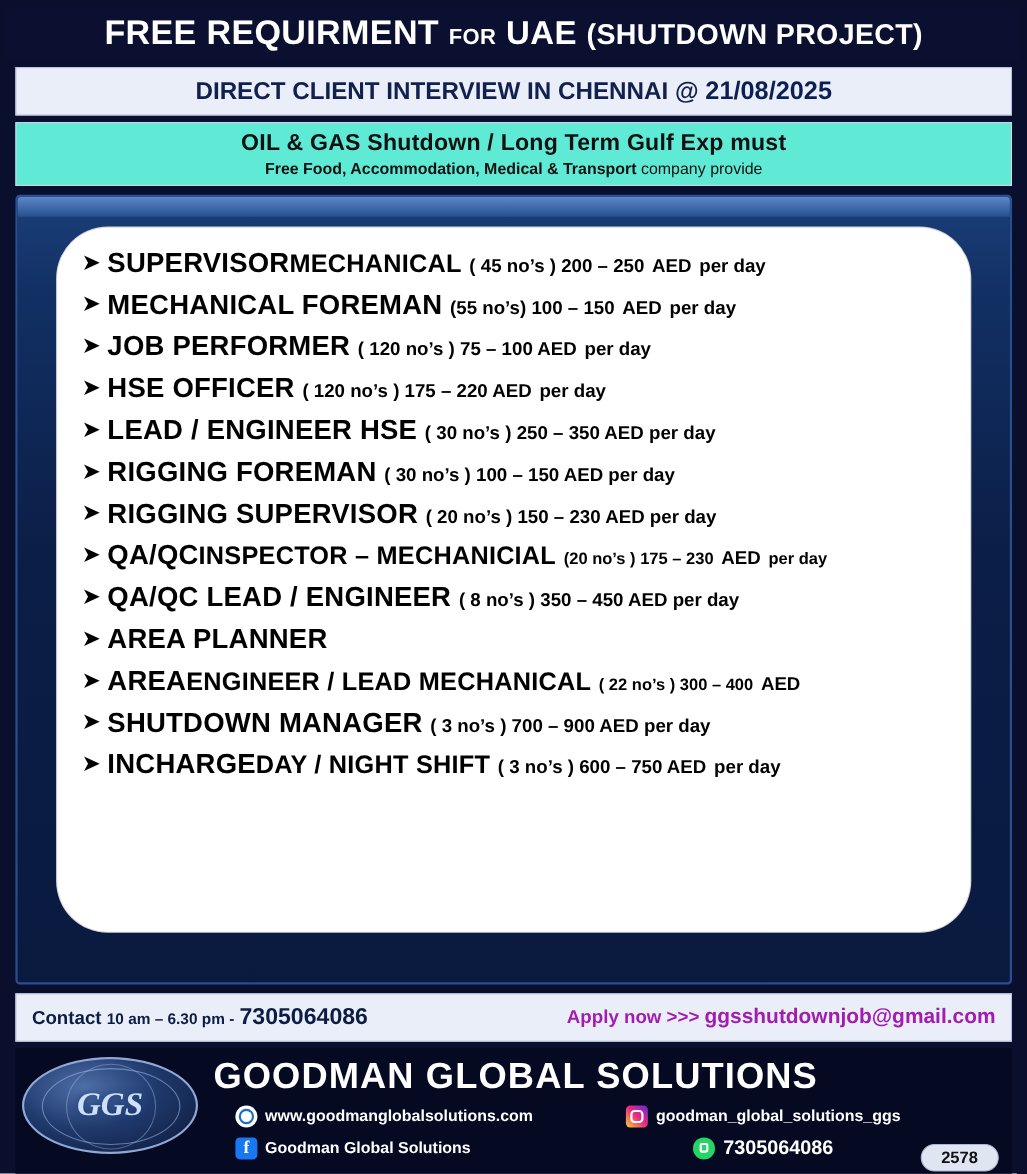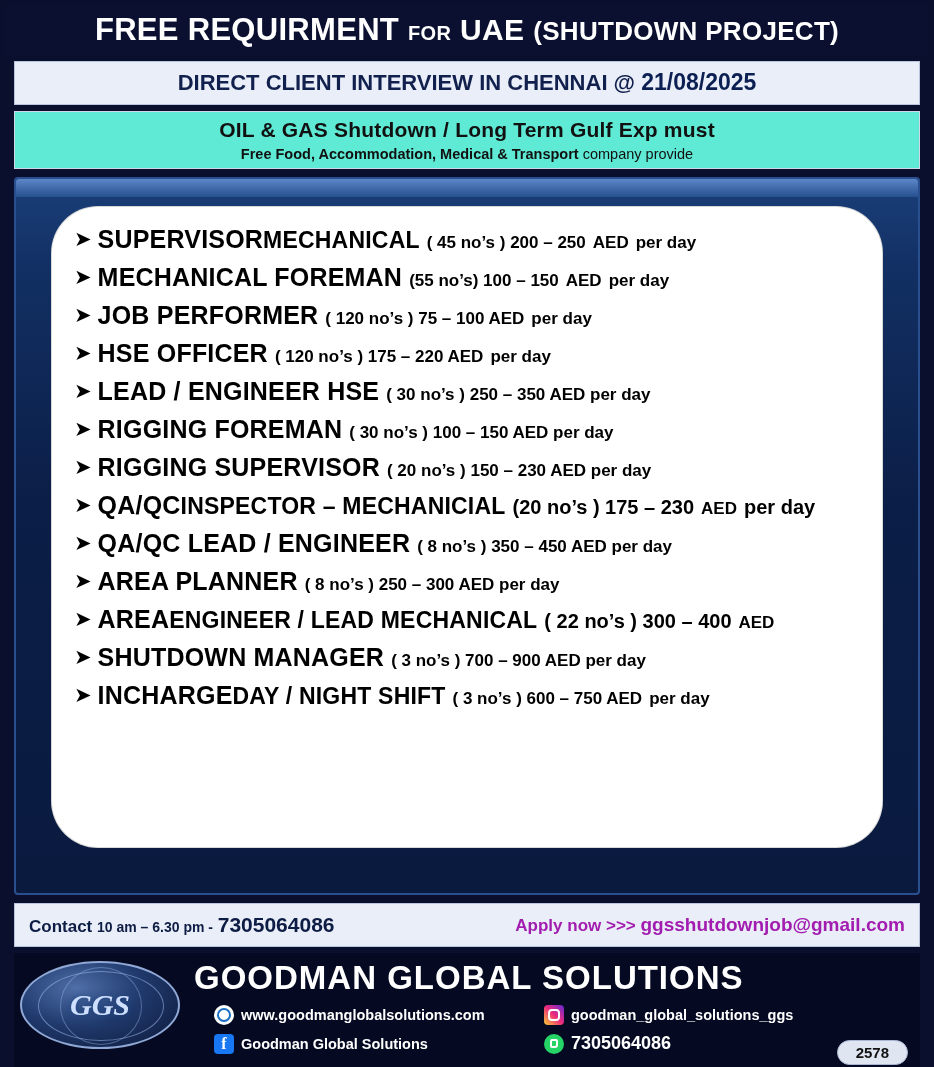--- a/index.html
+++ b/index.html
@@ -99,21 +99,21 @@
   .arrow{
     font-size:21px;
     margin-right:6px;
     line-height:1;
     position:relative;
     top:-2px;
   }
   .jt{font-size:25px;font-weight:bold;letter-spacing:.2px;}
   .jt2{font-size:23px;font-weight:bold;letter-spacing:.2px;}
   .jd{font-size:17px;font-weight:bold;margin-left:7px;}
-  .jd.sm{font-size:20px;}
+  .jd.sm{font-size:15px;}
 
   
   .contact{
     margin:8px 8px 0 8px;
     background:#e9eef8;
     border:1px solid #b9c4dd;
     padding:9px 14px;
     display:flex;
     align-items:center;
     justify-content:space-between;
@@ -171,21 +171,21 @@
     display:flex;flex-wrap:wrap;
   }
   .lnk{
     display:flex;align-items:center;
     color:#ffffff;font-size:14.5px;font-weight:bold;
     margin:2px 10px 6px 0;
     white-space:nowrap;
     padding-left:20px;
   }
   .lnk.w1{width:300px;}
-  .lnk.w2{width:300px;}
+  .lnk.w2{width:300px;justify-content:center;}
   .ic{
     width:20px;height:20px;border-radius:4px;
     margin-right:7px;display:inline-block;flex:0 0 auto;
     position:relative;
   }
   .ic-globe{background:#ffffff;border-radius:50%;}
   .ic-globe:after{
     content:"";position:absolute;inset:3px;border-radius:50%;
     border:2px solid #1a6fc4;
   }
@@ -293,21 +293,20 @@
 
       <div class="job">
         <span class="arrow">➤</span>
         <span class="jt">QA/QC LEAD / ENGINEER</span>
         <span class="jd">( 8 no’s ) 350 – 450 AED per day</span>
       </div>
 
       <div class="job">
         <span class="arrow">➤</span>
         <span class="jt">AREA PLANNER</span>
-        <span class="jd">( 8 no’s ) 250 – 300 AED per day</span>
       </div>
 
       <div class="job">
         <span class="arrow">➤</span>
         <span class="jt">AREA</span>
         <span class="jt2">ENGINEER / LEAD MECHANICAL</span>
         <span class="jd sm">( 22 no’s ) 300 – 400</span>
         <span class="jd aed">AED</span>
       </div>
 

